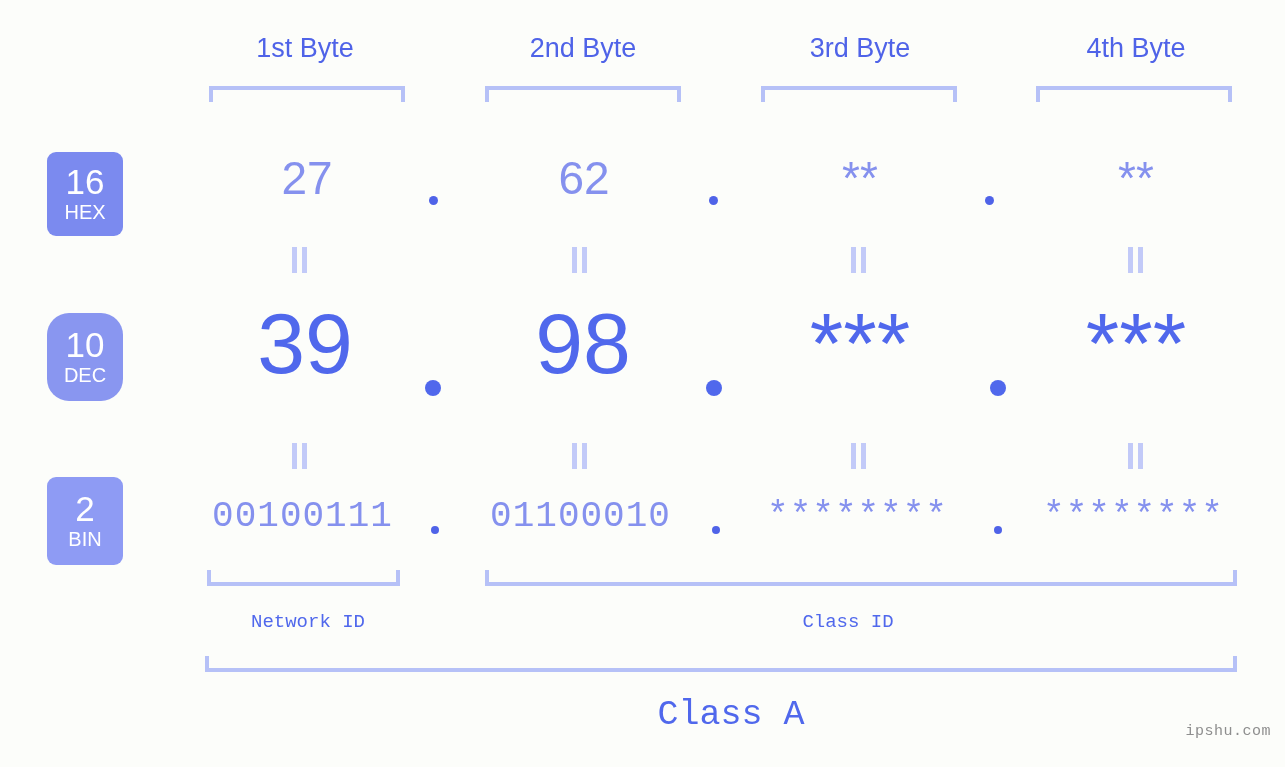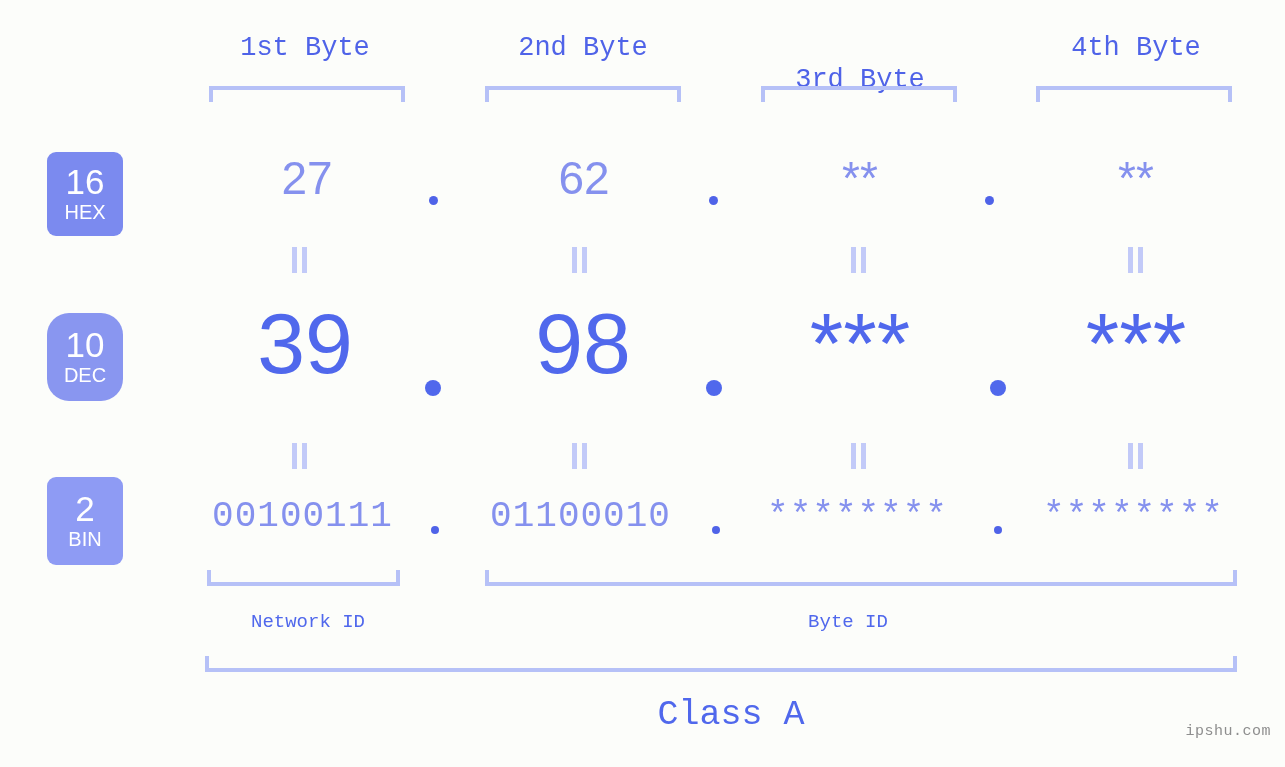--- a/index.html
+++ b/index.html
@@ -22,21 +22,21 @@
     height: 767px;
   }
 
   
   .byte-label {
     position: absolute;
     top: 33px;
     text-align: center;
     font-size: 27px;
     color: #4f63e8;
-    font-family: Liberation Mono, monospace;
+    font-family: Liberation Sans, sans-serif;
     letter-spacing: 0px;
     white-space: nowrap;
   }
 
   .top-bracket {
     position: absolute;
     top: 86px;
     height: 16px;
     border-top: 4px solid #b6c1f7;
     border-left: 4px solid #b6c1f7;
@@ -178,21 +178,21 @@
     letter-spacing: 0.5px;
   }
 </style>
 </head>
 <body style="background: rgb(252, 253, 250);">
 
 <div id="stage">
 
   <div class="byte-label" style="left:205px; width:200px;">1st Byte</div>
   <div class="byte-label" style="left:483px; width:200px;">2nd Byte</div>
-  <div class="byte-label" style="left:760px; width:200px;margin-top:32px;">3rd Byte</div>
+  <div class="byte-label" style="left:760px; width:200px;">3rd Byte</div>
   <div class="byte-label" style="left:1036px; width:200px;">4th Byte</div>
 
   <div class="top-bracket" style="left:209px; width:196px;"></div>
   <div class="top-bracket" style="left:485px; width:196px;"></div>
   <div class="top-bracket" style="left:761px; width:196px;"></div>
   <div class="top-bracket" style="left:1036px; width:196px;"></div>
 
   <div class="badge" id="badge-hex" style="background: rgb(123, 138, 239);">
     <span class="num">16</span>
     <span class="nm">HEX</span>
@@ -264,20 +264,20 @@
   <div class="val bin-val" style="left:1021px; width:225px;">********</div>
 
   <div class="bin-dot" style="left:431px;"></div>
   <div class="bin-dot" style="left:712px;"></div>
   <div class="bin-dot" style="left:994px;"></div>
 
   <div class="bot-bracket" style="left:207px; top:570px; width:193px;"></div>
   <div class="bot-bracket" style="left:485px; top:570px; width:752px;"></div>
 
   <div class="bot-label small" style="left:203px; top:613px; width:210px;">Network ID</div>
-  <div class="bot-label small" style="left:743px; top:613px; width:210px;">Byte ID</div>
+  <div class="bot-label small" style="left:743px; top:613px; width:210px;">Class ID</div>
 
   <div class="bot-bracket" style="left:205px; top:656px; width:1032px;"></div>
   <div class="bot-label big" style="left:606px; top:698px; width:250px;">Class A</div>
 
   <div id="watermark">ipshu.com</div>
 
 </div>
 
 </body></html>

